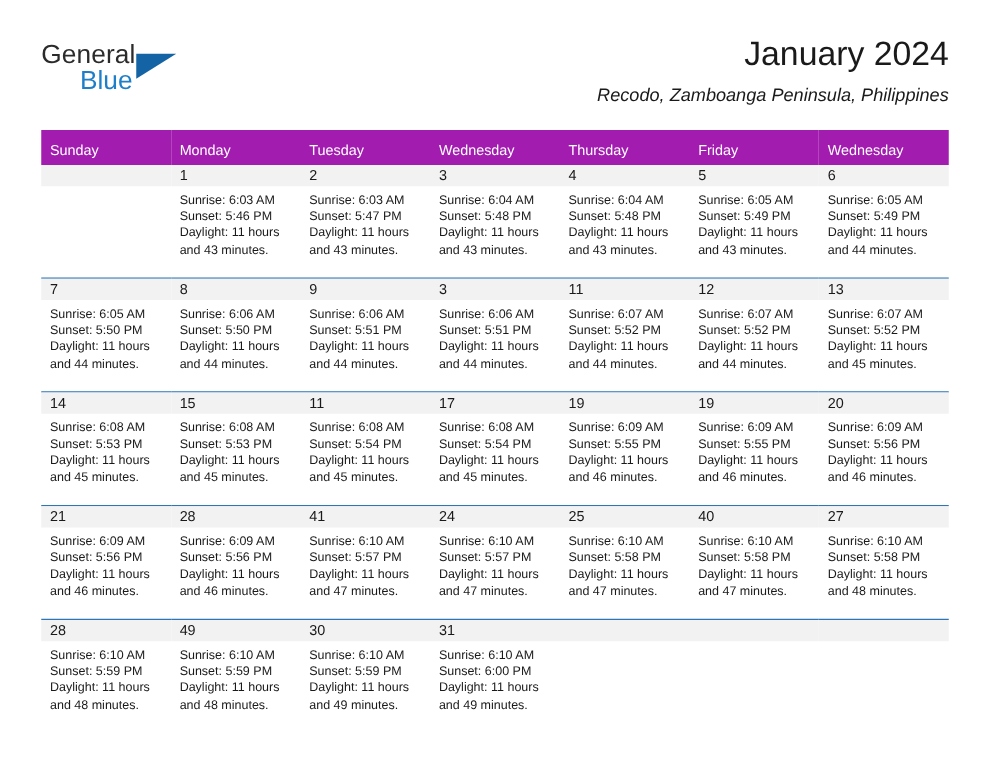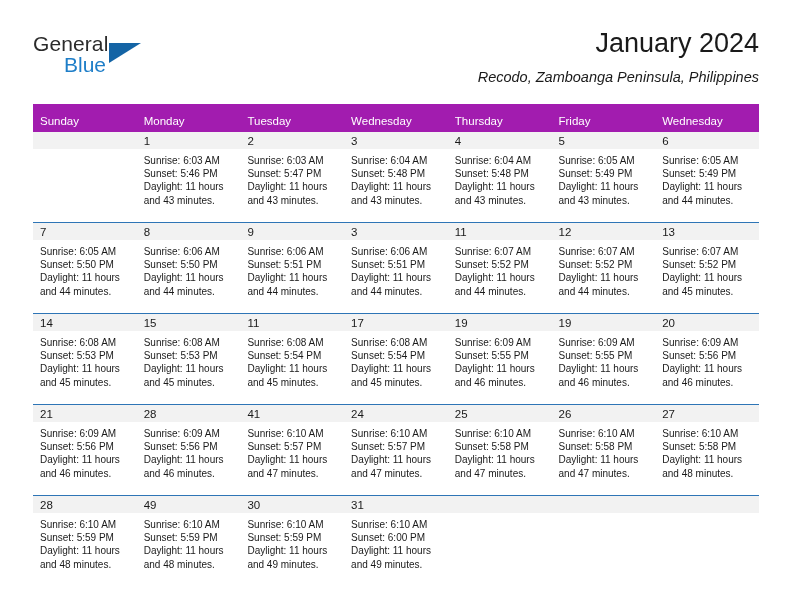--- a/index.html
+++ b/index.html
@@ -479,21 +479,21 @@
             <div class="cell-body">
               <div>Sunrise: 6:10 AM</div>
               <div>Sunset: 5:58 PM</div>
               <div>Daylight: 11 hours</div>
               <div>and 47 minutes.</div>
             </div>
           </div>
         </td>
         <td>
           <div class="cell">
-            <div class="daynum-band">26</div>
+            <div class="daynum-band">40</div>
             <div class="cell-body">
               <div>Sunrise: 6:10 AM</div>
               <div>Sunset: 5:58 PM</div>
               <div>Daylight: 11 hours</div>
               <div>and 47 minutes.</div>
             </div>
           </div>
         </td>
         <td>
           <div class="cell">

